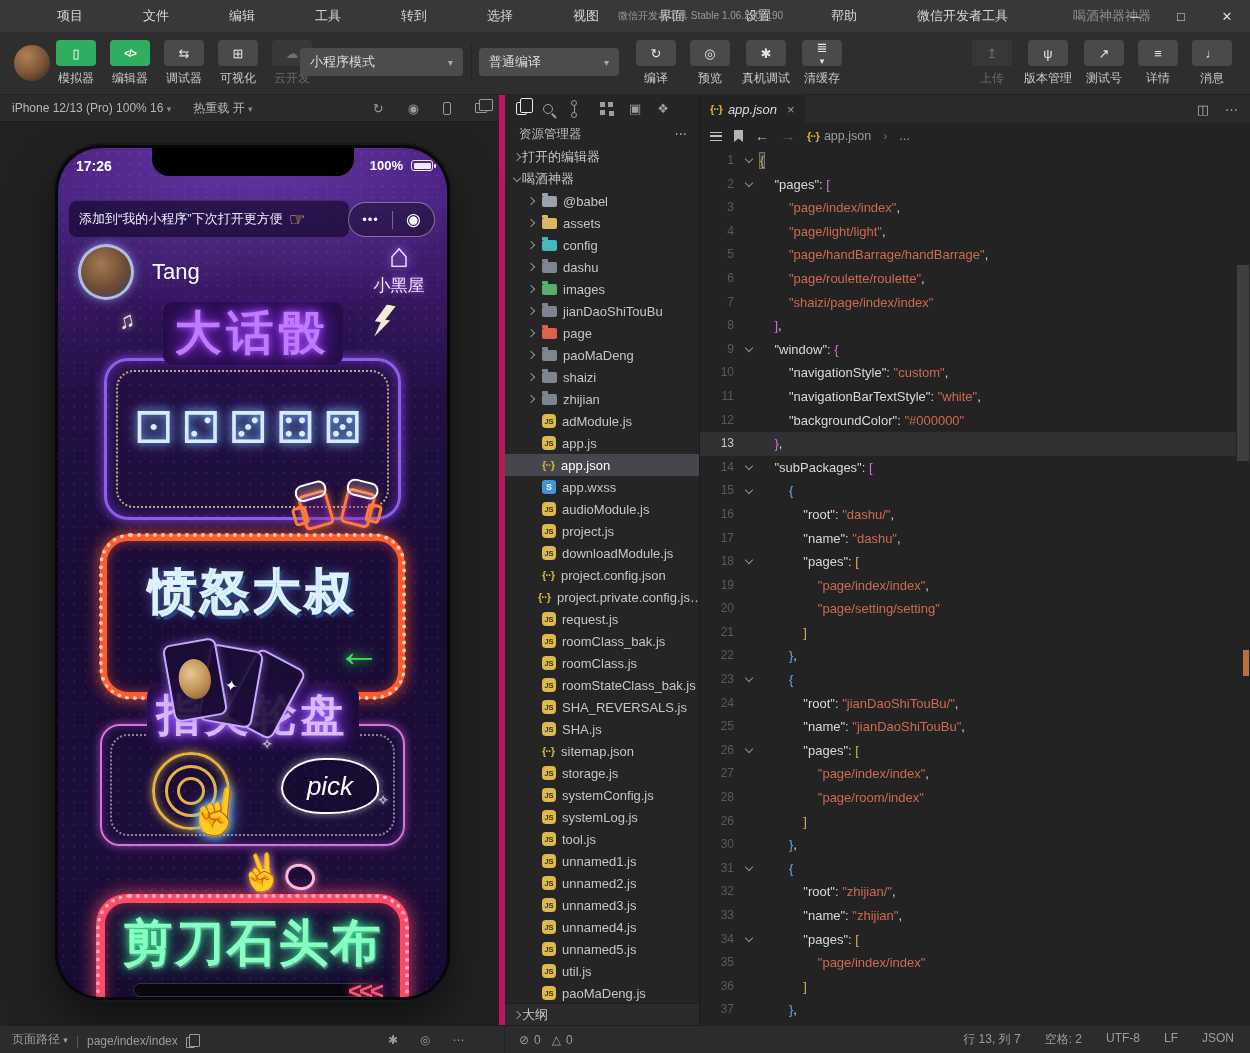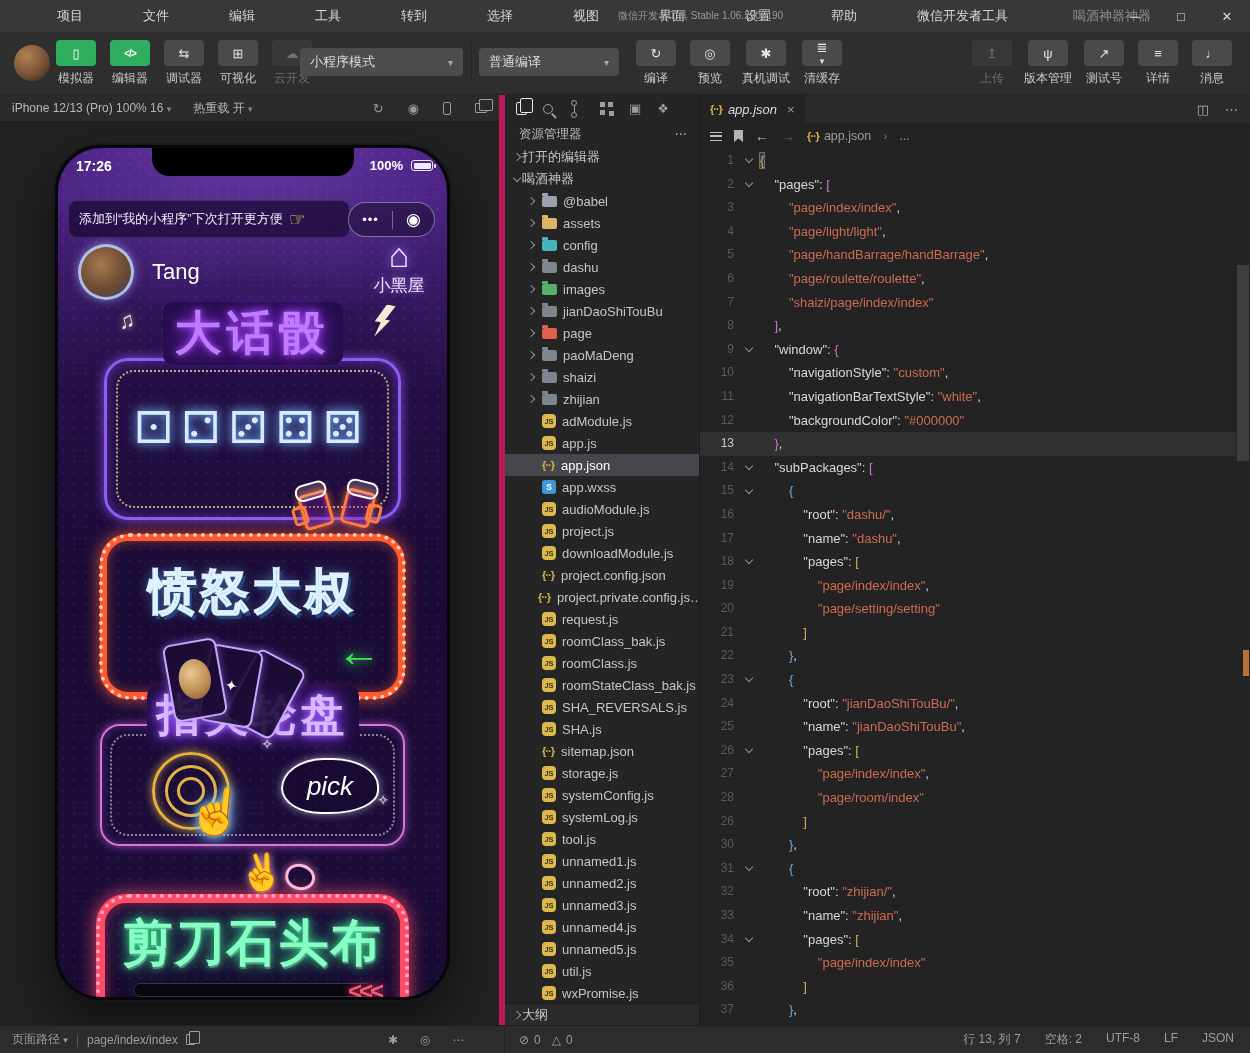--- a/index.html
+++ b/index.html
@@ -214,21 +214,21 @@
   .tk.p{color:#d4d4d4;} .tk.k{color:#d8d8d8;} .tk.s{color:#ce6a50;}
   .tk.b1{color:#d9ad5c;} .tk.b2{color:#d670d6;} .tk.b3{color:#6da8d8;}
   .tk.m{outline:1px solid #707070;background:#3c3c3c;}
   .vscroll{position:absolute;right:0;top:54px;width:14px;bottom:0;background:#232324;}
   .vthumb{position:absolute;left:1px;right:1px;top:116px;height:196px;background:#3f3f42;}
   .vmark{position:absolute;right:1px;width:6px;top:501px;height:26px;background:#b9713c;}
 
   
   .statusbar{position:absolute;left:0;right:0;top:1025px;height:28px;background:#2c2c2e;border-top:1px solid #1f1f1f;
     display:flex;align-items:center;font-size:12px;color:#9d9d9d;}
-  .sb-left{display:flex;align-items:center;gap:8px;padding-left:12px;width:388px;}
+  .sb-left{display:flex;align-items:flex-end;gap:8px;padding-left:12px;width:388px;}
   .sb-sep{color:#5c5c5c;}
   .ic-copy{position:relative;width:9px;height:11px;border:1.3px solid #9d9d9d;border-radius:1px;display:inline-block;}
   .ic-copy::before{content:'';position:absolute;left:2.5px;top:-4px;width:9px;height:11px;border:1.3px solid #9d9d9d;border-radius:1px;background:#2c2c2e;}
   .sb-mid{display:flex;align-items:center;gap:22px;width:116px;}
   .sb-problems{display:flex;align-items:center;gap:5px;padding-left:14px;border-left:1px solid #242426;height:28px;width:90px;}
   .sb-right{margin-left:auto;display:flex;gap:24px;padding-right:16px;white-space:nowrap;}
 </style>
 </head>
 <body>
 
@@ -736,21 +736,21 @@
               <span class="chev right"></span>
             </span>
             <span class="js-ico">JS</span>
             <span>util.js</span>
           </div>
           <div class="trow child file">
             <span class="twisty">
               <span class="chev right"></span>
             </span>
             <span class="js-ico">JS</span>
-            <span>wxPromise.js</span>
+            <span>paoMaDeng.js</span>
           </div>
         </div>
       <div class="outline-row">
         <span class="twisty">
             <span class="chev right"></span>
           </span>
         <span>大纲</span>
       </div>
     </div>
 

